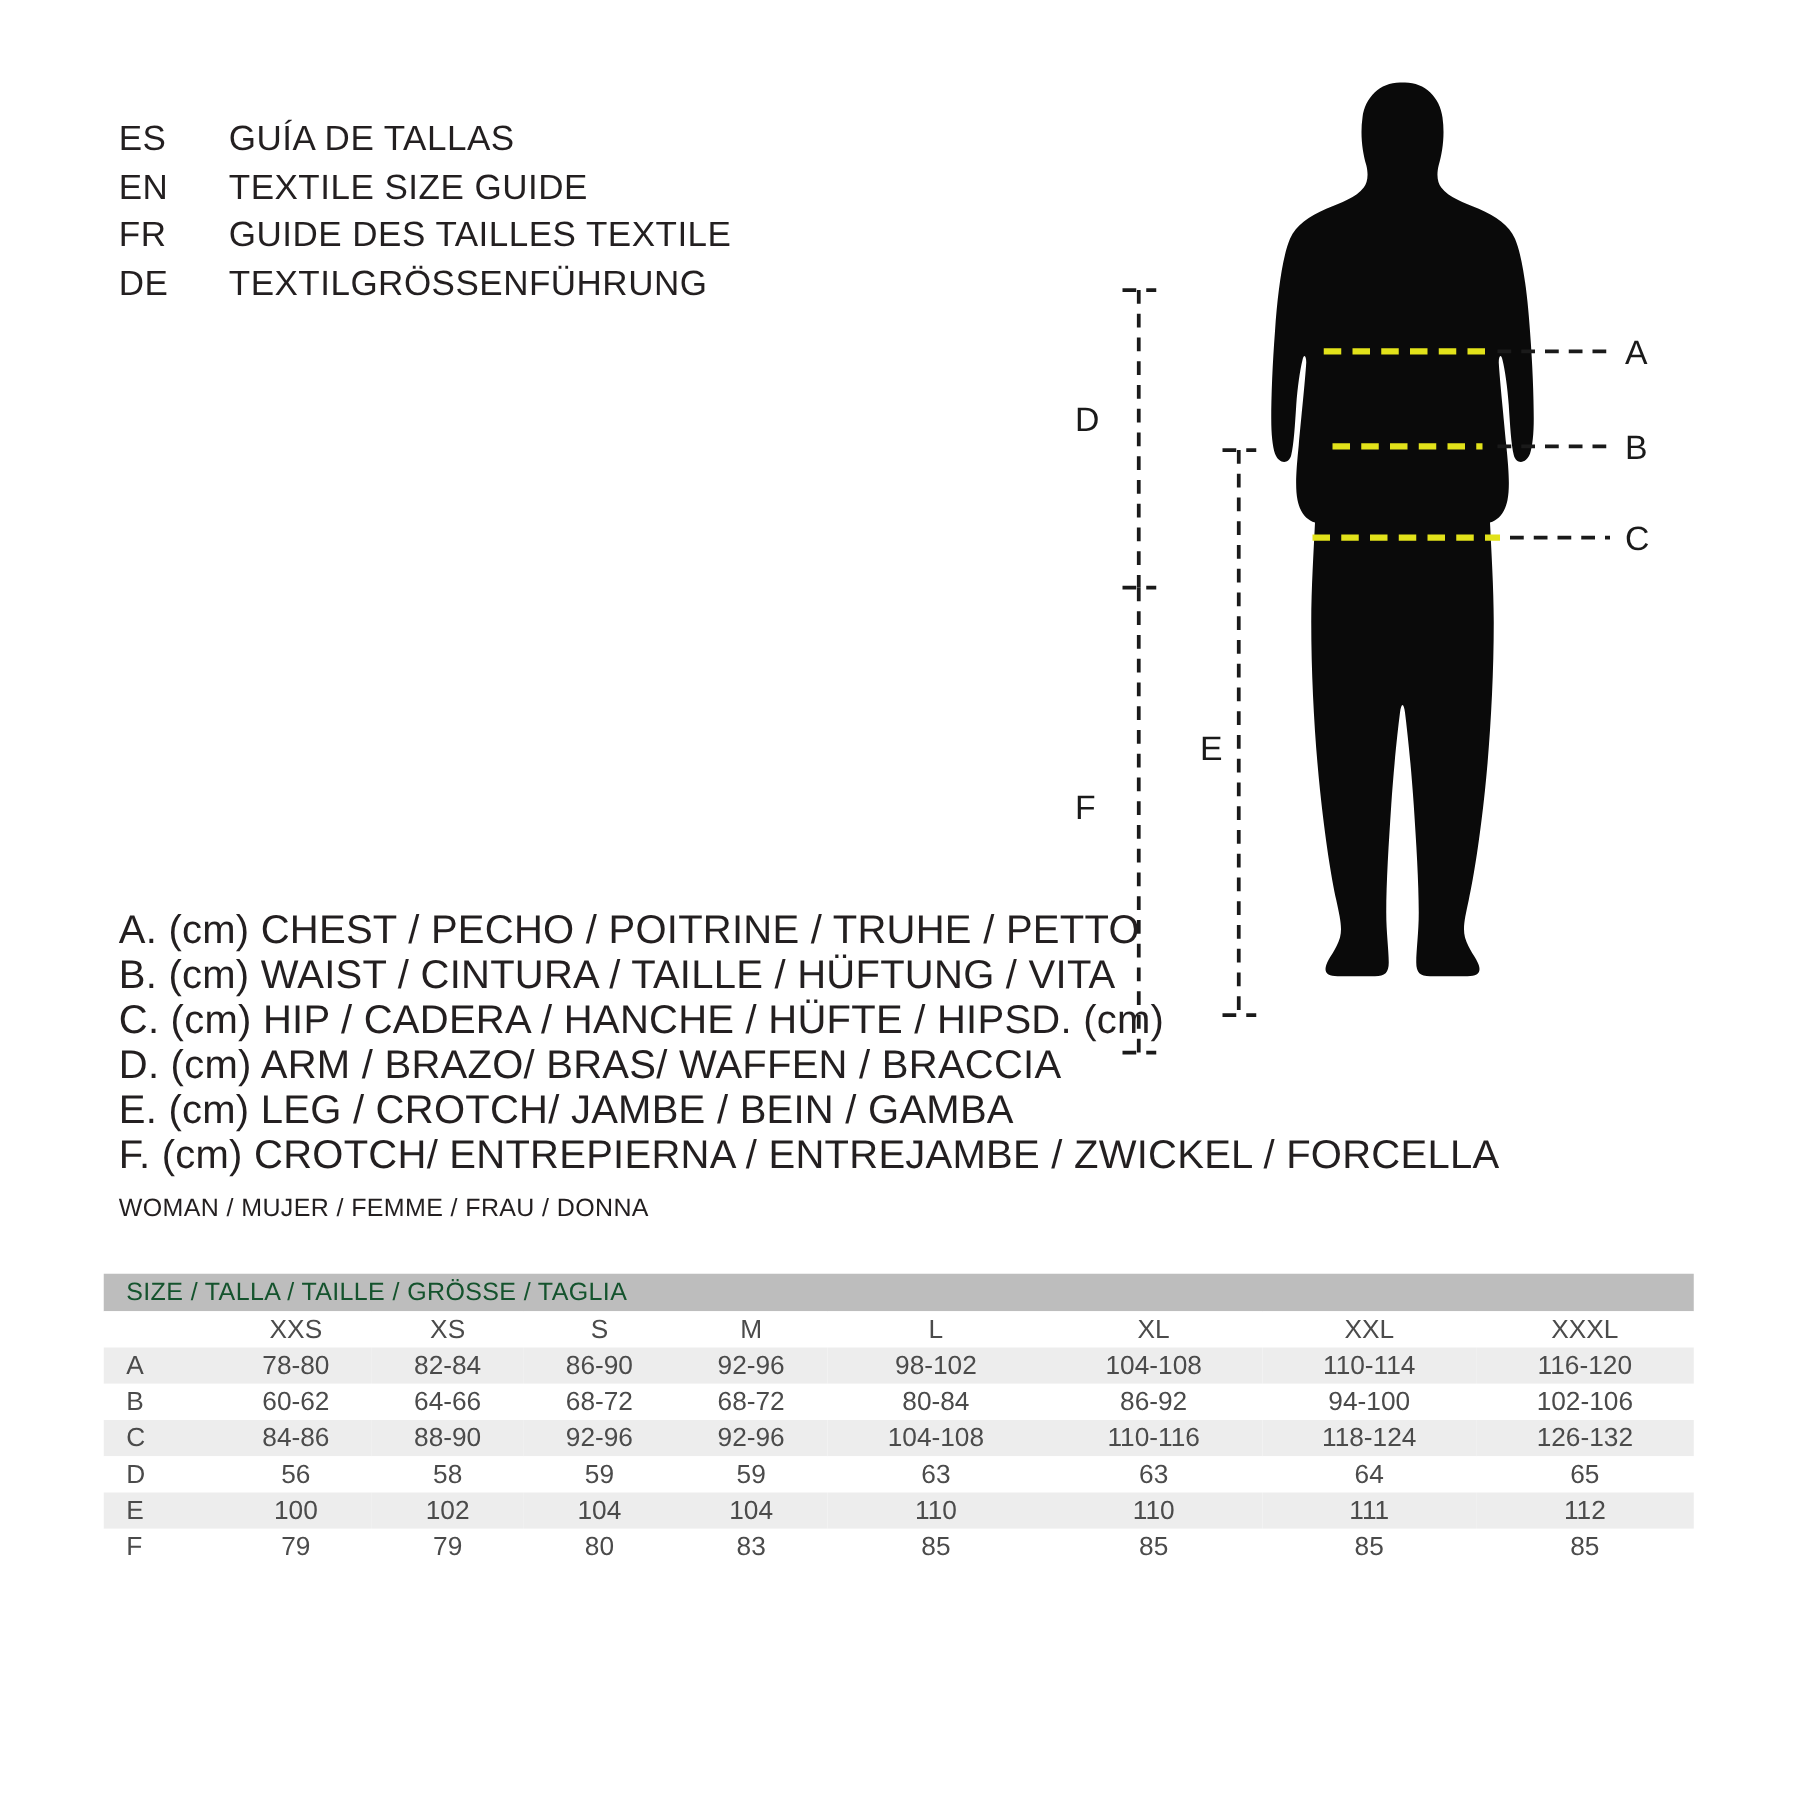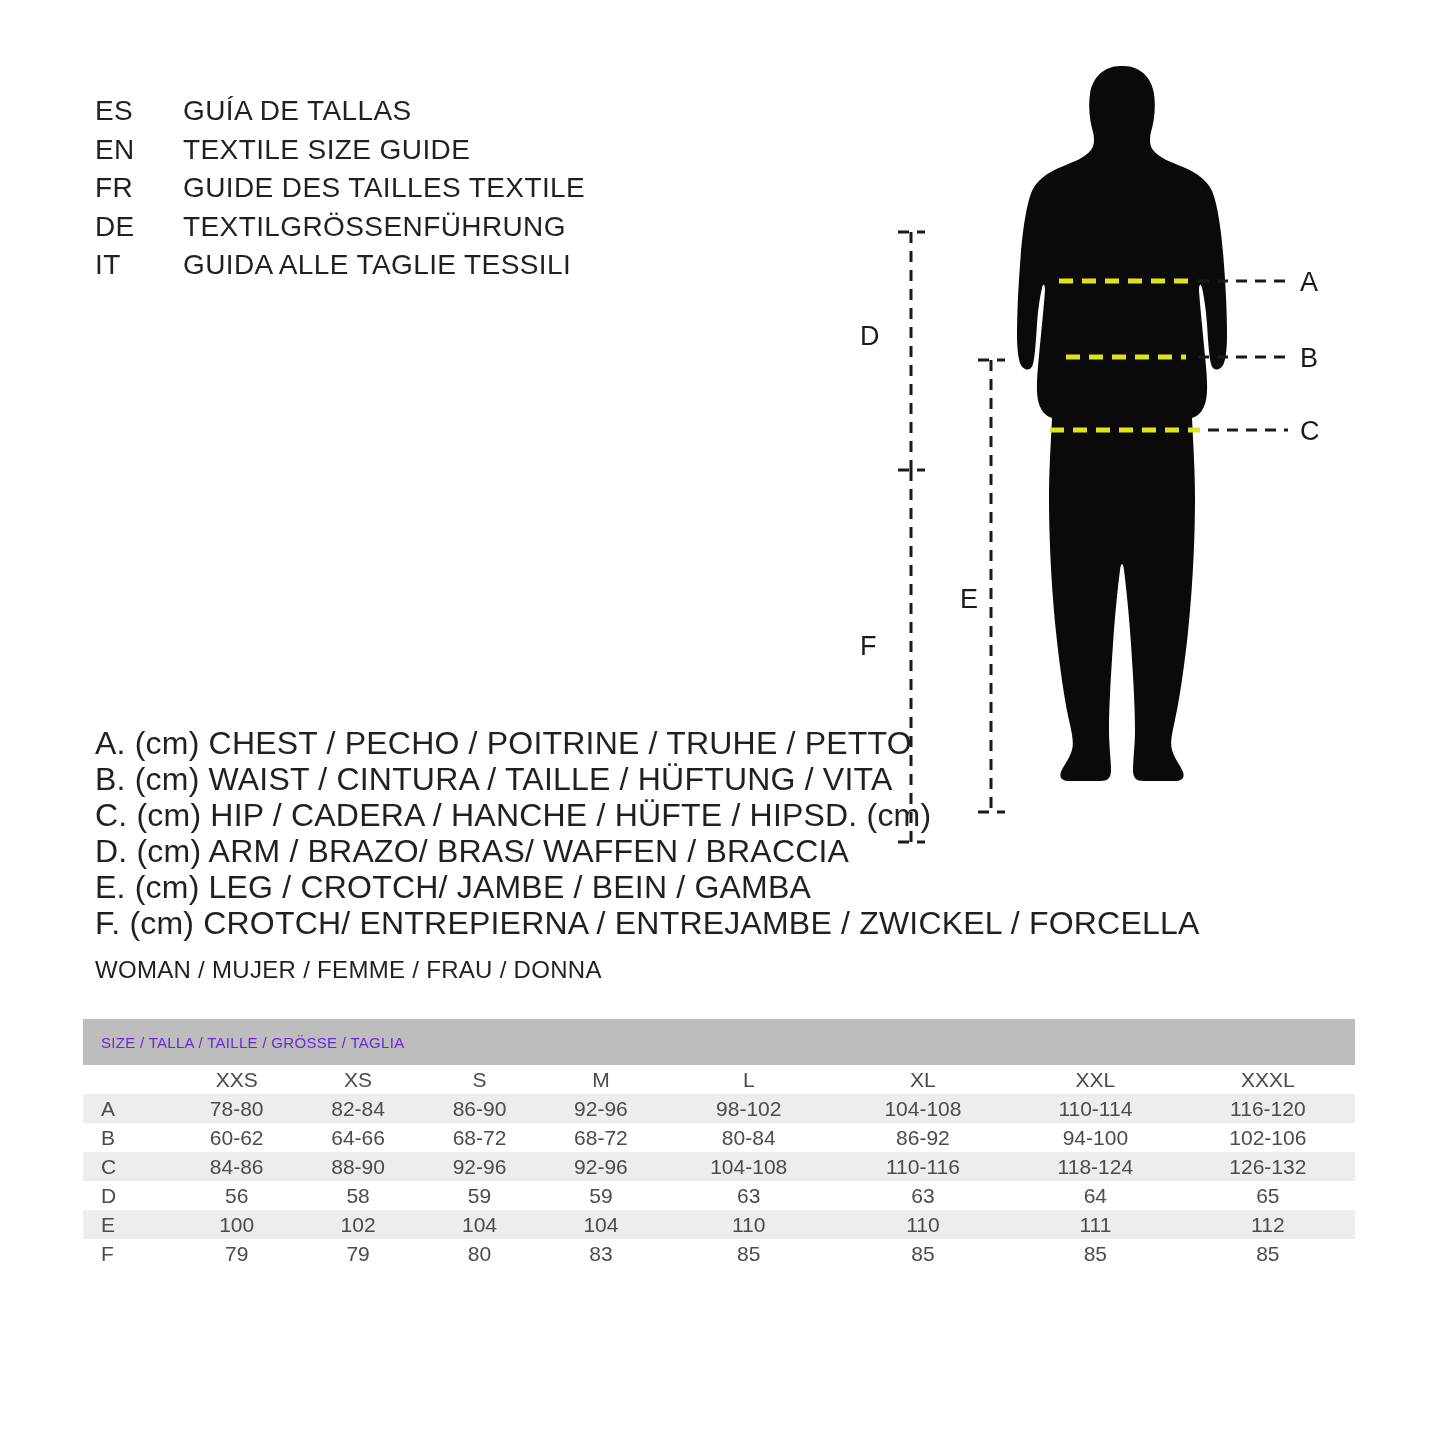--- a/index.html
+++ b/index.html
@@ -48,21 +48,21 @@
     line-height: 36px;
     letter-spacing: 0.2px;
     white-space: nowrap;
   }
 
   
   #gender-caption {
     position: absolute;
     left: 95px;
     top: 956px;
-    font-size: 24px;
+    font-size: 20px;
     letter-spacing: 0.3px;
     white-space: nowrap;
   }
 
   
   #size-table {
     position: absolute;
     left: 83px;
     top: 1019px;
     width: 1272px;
@@ -79,23 +79,23 @@
   }
   #size-table td.rowlabel {
     text-align: left;
     padding-left: 18px;
     width: 75px;
   }
   .tbl-caption-row td {
     background: #bdbdbd;
     text-align: left !important;
     padding-left: 18px !important;
-    height: 46px;
-    font-size: 15px;
-    color: #6d28d9;
+    height: 30px;
+    font-size: 20px;
+    color: #14532d;
     letter-spacing: 0.3px;
   }
   .row-shaded td { background: #ededed; }
   .row-plain td { background: #ffffff; }
   .hdr-row td { background: #ffffff; height: 20px; }
 
   
   #figure-area {
     position: absolute;
     left: 820px;
@@ -117,24 +117,20 @@
     <span class="title-lang">EN</span>
     <span class="title-text">TEXTILE SIZE GUIDE</span>
   </div>
   <div class="title-row">
     <span class="title-lang">FR</span>
     <span class="title-text">GUIDE DES TAILLES TEXTILE</span>
   </div>
   <div class="title-row">
     <span class="title-lang">DE</span>
     <span class="title-text">TEXTILGRÖSSENFÜHRUNG</span>
-  </div>
-  <div class="title-row">
-    <span class="title-lang">IT</span>
-    <span class="title-text">GUIDA ALLE TAGLIE TESSILI</span>
   </div>
 </div>
 
 <div id="figure-area">
   <svg id="figure-svg" width="560" height="880" viewBox="0 0 560 880" xmlns="http://www.w3.org/2000/svg">
 
     <g>
       <path fill="#0a0a0a" d="
         M300 26
         c-16 0 -28 12 -30 28

